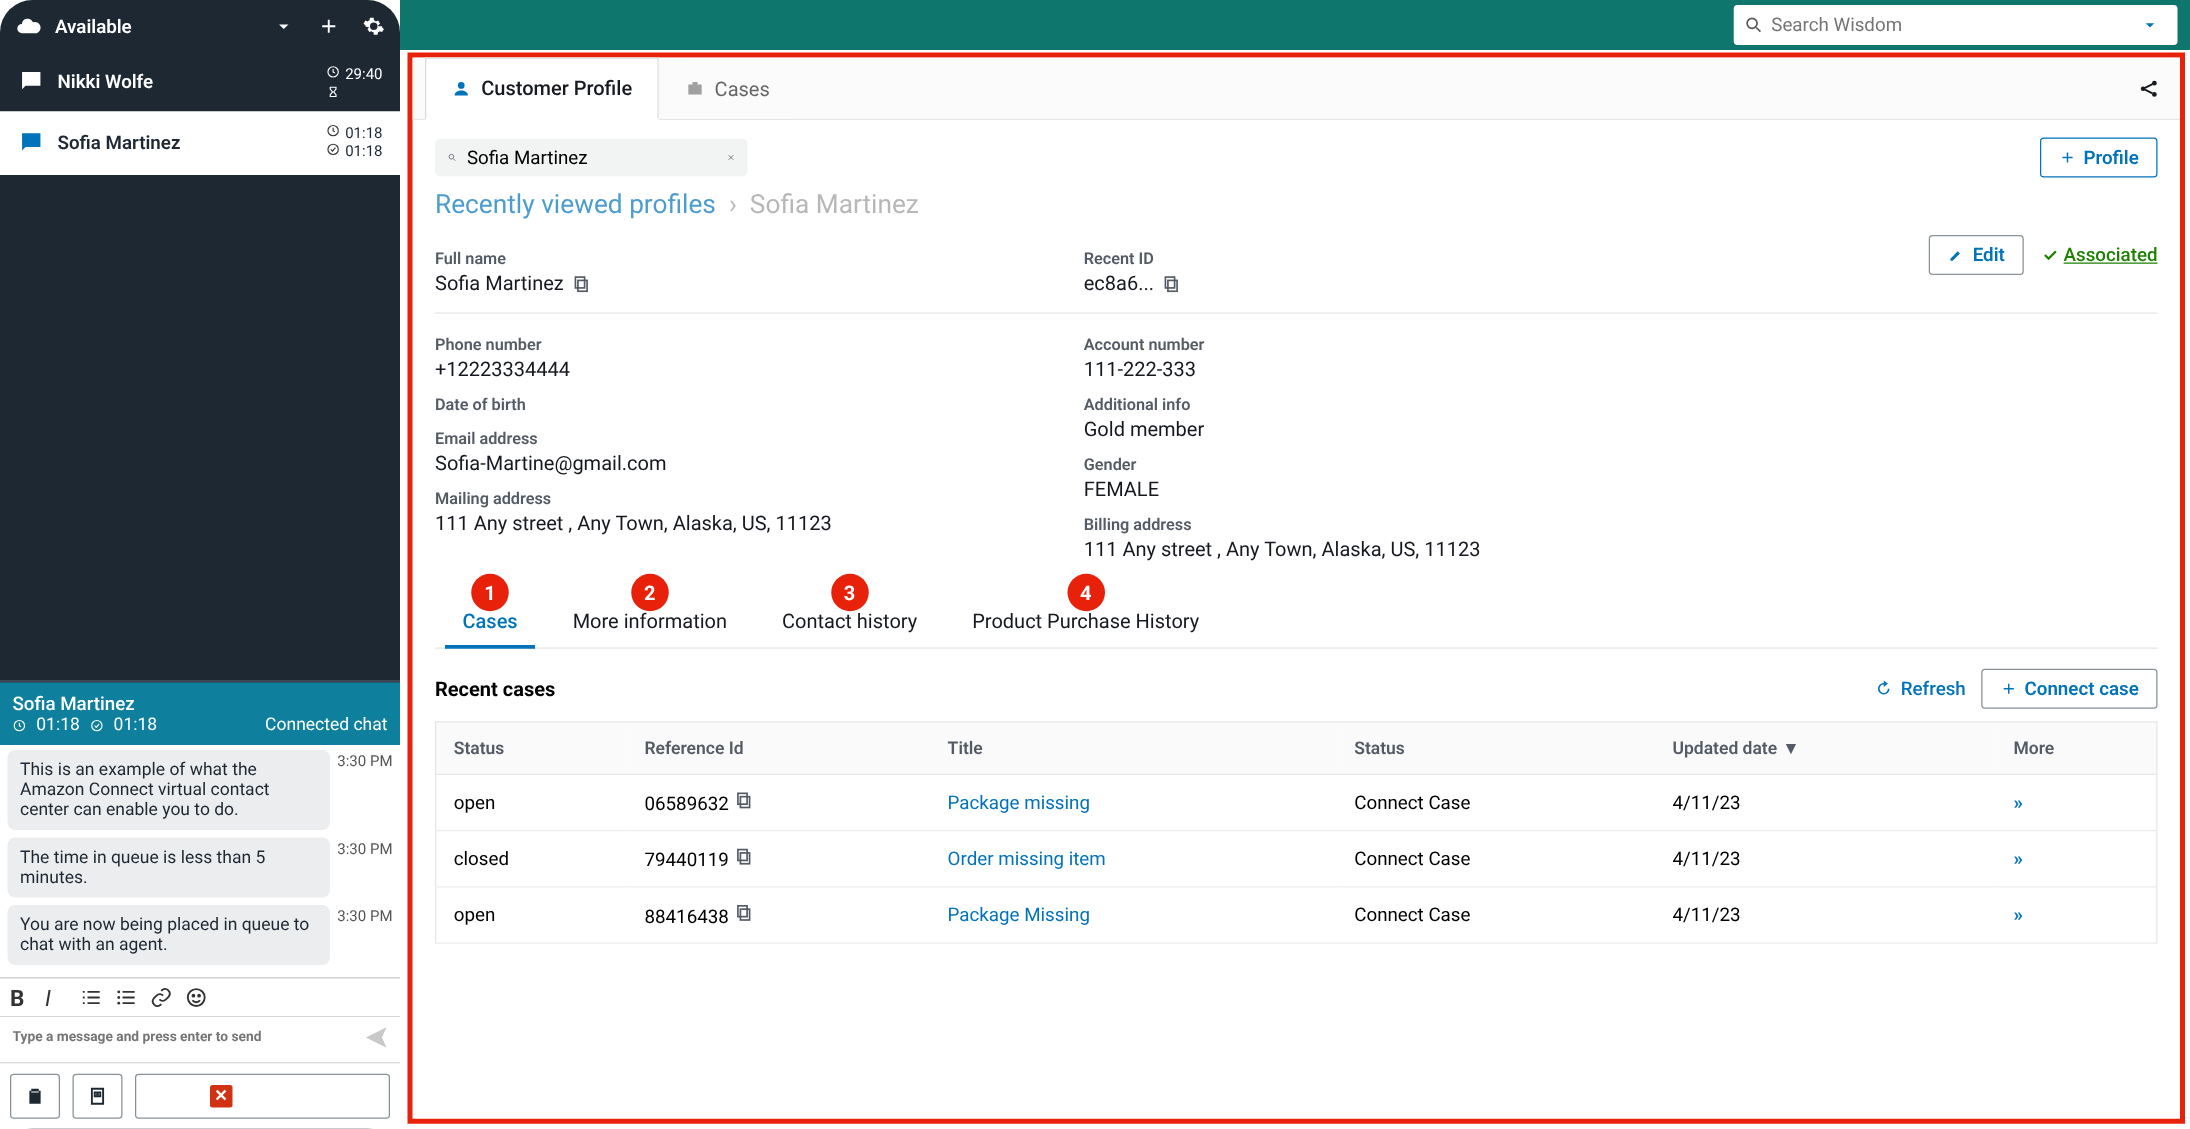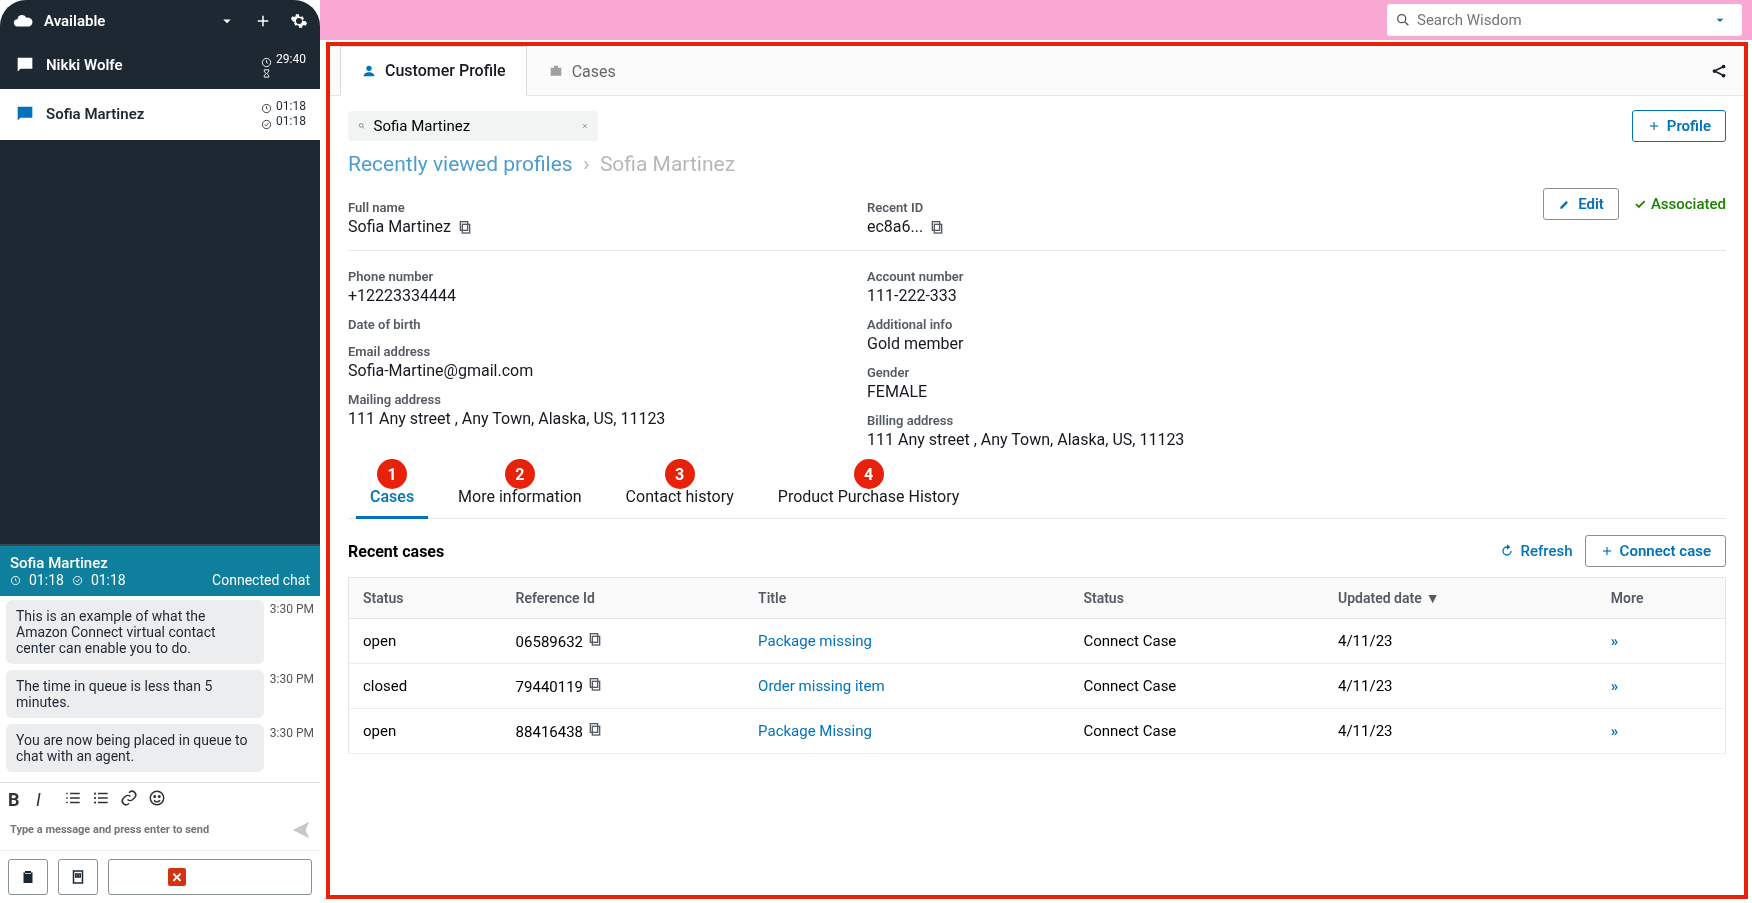--- a/index.html
+++ b/index.html
@@ -10,21 +10,21 @@
 .sidebar-top { display: flex; align-items: center; padding: 10px 12px; gap: 10px; }
 .cloud-icon { width: 22px; height: 22px; fill: #fff; }
 .status-label { font-weight: 600; font-size: 15px; flex: 1; }
 .sidebar-top .chev, .sidebar-top .plus, .sidebar-top .gear { width: 18px; height: 18px; fill: #fff; cursor: pointer; margin-left: 8px; }
 
 .contact-item { display: flex; align-items: center; padding: 10px 14px; gap: 10px; cursor: pointer; }
 .contact-item.active { background: #fff; color: #1e2833; }
 .contact-item .chat-icon { width: 22px; height: 22px; }
 .contact-name { flex: 1; font-size: 15px; font-weight: 600; }
 .contact-times { font-size: 12px; line-height: 1.3; text-align: right; }
-.contact-times div { display: flex; align-items: flex-end; gap: 4px; justify-content: flex-start; }
+.contact-times div { display: flex; align-items: flex-start; gap: 4px; justify-content: flex-start; }
 .tiny-icon { width: 11px; height: 11px; }
 
 .chat-panel { margin-top: auto; display: flex; flex-direction: column; flex: 1; }
 .chat-header { background: #0e7f9c; color: #fff; padding: 8px 10px; }
 .chat-header-name { font-size: 15px; font-weight: 500; }
 .chat-header-row { display: flex; align-items: center; gap: 8px; font-size: 14px; }
 .chat-header-row .spacer { flex: 1; }
 .chat-body { background: #fff; color: #1e2833; flex: 1; overflow-y: auto; padding: 4px 6px; }
 .chat-msg-row { display: flex; align-items: flex-start; gap: 6px; margin-bottom: 6px; }
 .chat-bubble { background: #ecedef; border-radius: 6px; padding: 8px 10px; font-size: 14px; flex: 1; }
@@ -35,21 +35,21 @@
 .chat-input { flex: 1; border: none; font-size: 11px; color: #6d28d9; outline: none; padding: 6px 2px; font-weight: bold; }
 .send-icon { width: 22px; height: 22px; fill: #c8c8c8; }
 .chat-actions { display: flex; gap: 10px; padding: 8px; background: #fff; border-top: 1px solid #eee; }
 .chat-action-btn { border: 1px solid #879196; background: #fff; border-radius: 3px; width: 40px; height: 36px; display: flex; align-items: center; justify-content: center; cursor: pointer; }
 .chat-action-btn svg { width: 18px; height: 18px; fill: #1e2833; }
 .end-chat-btn { flex: 1; border: 1px solid #879196; background: #fff; border-radius: 3px; height: 36px; display: flex; align-items: center; justify-content: center; gap: 8px; font-size: 15px; font-weight: 500; cursor: pointer; }
 .end-chat-btn .x-badge { background: #d13212; width: 18px; height: 18px; display: flex; align-items: center; justify-content: center; color: #fff; font-size: 13px; font-weight: bold; border-radius: 2px; }
 
 
 .main { flex: 1; display: flex; flex-direction: column; background: #fff; position: relative; }
-.topbar { background: #f9a8d4; height: 40px; display: flex; align-items: center; padding-right: 10px; }
+.topbar { background: #0f766e; height: 40px; display: flex; align-items: center; padding-right: 10px; }
 .topbar-spacer { flex: 1; }
 .search-wrap { background: #fff; border-radius: 3px; height: 32px; display: flex; align-items: center; padding: 0 8px; width: 355px; }
 .search-wrap input { border: none; outline: none; font-size: 15px; flex: 1; }
 .search-wrap svg { width: 16px; height: 16px; fill: #555; margin-right: 6px; }
 .search-wrap .chev { width: 16px; height: 16px; fill: #0073bb; margin-left: 6px; }
 
 .red-frame { border: 4px solid #e8220a; margin: 2px 4px 4px 6px; flex: 1; display: flex; flex-direction: column; overflow: hidden; }
 .tabs-row { display: flex; align-items: center; border-bottom: 1px solid #e6e6e6; padding: 0 10px; background: #fbfbfb; }
 .main-tab { display: flex; align-items: center; gap: 8px; padding: 14px 20px; font-size: 16px; border: 1px solid transparent; border-bottom: none; cursor: pointer; color: #666; background: #fbfbfb; }
 .main-tab.active { background: #fff; border-color: #d5dbdb; border-bottom: 2px solid #fff; margin-bottom: -1px; color: #16191f; font-weight: 500; }
@@ -69,21 +69,21 @@
 .btn-outline-blue svg { width: 14px; height: 14px; fill: #0073bb; }
 
 .breadcrumb { font-size: 21px; color: #999; margin-bottom: 12px; opacity: 0.7; }
 .breadcrumb a { color: #0073bb; text-decoration: none; }
 
 .profile-grid { display: grid; grid-template-columns: 1fr 1fr 340px; gap: 0 20px; align-items: start; }
 .field-label { font-size: 13px; color: #545b64; font-weight: 600; margin-top: 12px; }
 .field-value { font-size: 16px; color: #16191f; margin-top: 2px; display: flex; align-items: center; gap: 6px; }
 .copy-icon { width: 16px; height: 16px; fill: #545b64; cursor: pointer; }
 .edit-assoc { display: flex; align-items: center; gap: 14px; justify-content: flex-end; }
-.edit-assoc .associated { color: #1d8102; font-size: 15px; display: inline-flex; align-items: center; gap: 4px; font-weight: 500; }
+.edit-assoc .associated { color: #1d8102; font-size: 15px; display: inline-flex; align-items: center; gap: 4px; font-weight: 500; text-decoration: underline; }
 .edit-assoc .associated svg { width: 14px; height: 14px; fill: #1d8102; }
 hr.divider { border: none; border-top: 1px solid #e6e6e6; margin: 14px 0 6px; grid-column: 1 / -1; }
 
 .subtabs-row { display: flex; border-bottom: 1px solid #e6e6e6; margin-top: 28px; position: relative; }
 .subtab { padding: 10px 22px 12px; font-size: 16px; color: #16191f; cursor: pointer; position: relative; }
 .subtab.active { color: #0073bb; font-weight: 500; }
 .subtab.active::after { content: ''; position: absolute; left: 8px; right: 8px; bottom: -1px; height: 3px; background: #0073bb; }
 .badge-num { position: absolute; top: -18px; left: 50%; transform: translateX(-50%); width: 30px; height: 30px; border-radius: 50%; background: #e8220a; color: #fff; font-weight: bold; display: flex; align-items: center; justify-content: center; font-size: 16px; }
 
 .cases-header { display: flex; align-items: center; padding: 16px 0 10px; gap: 12px; }

